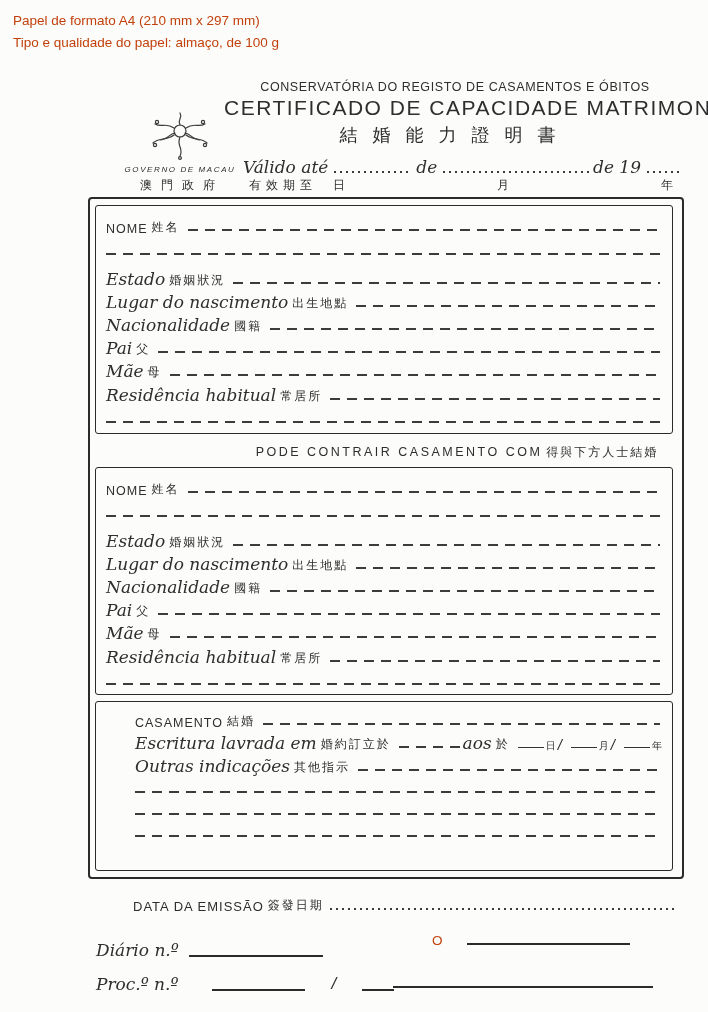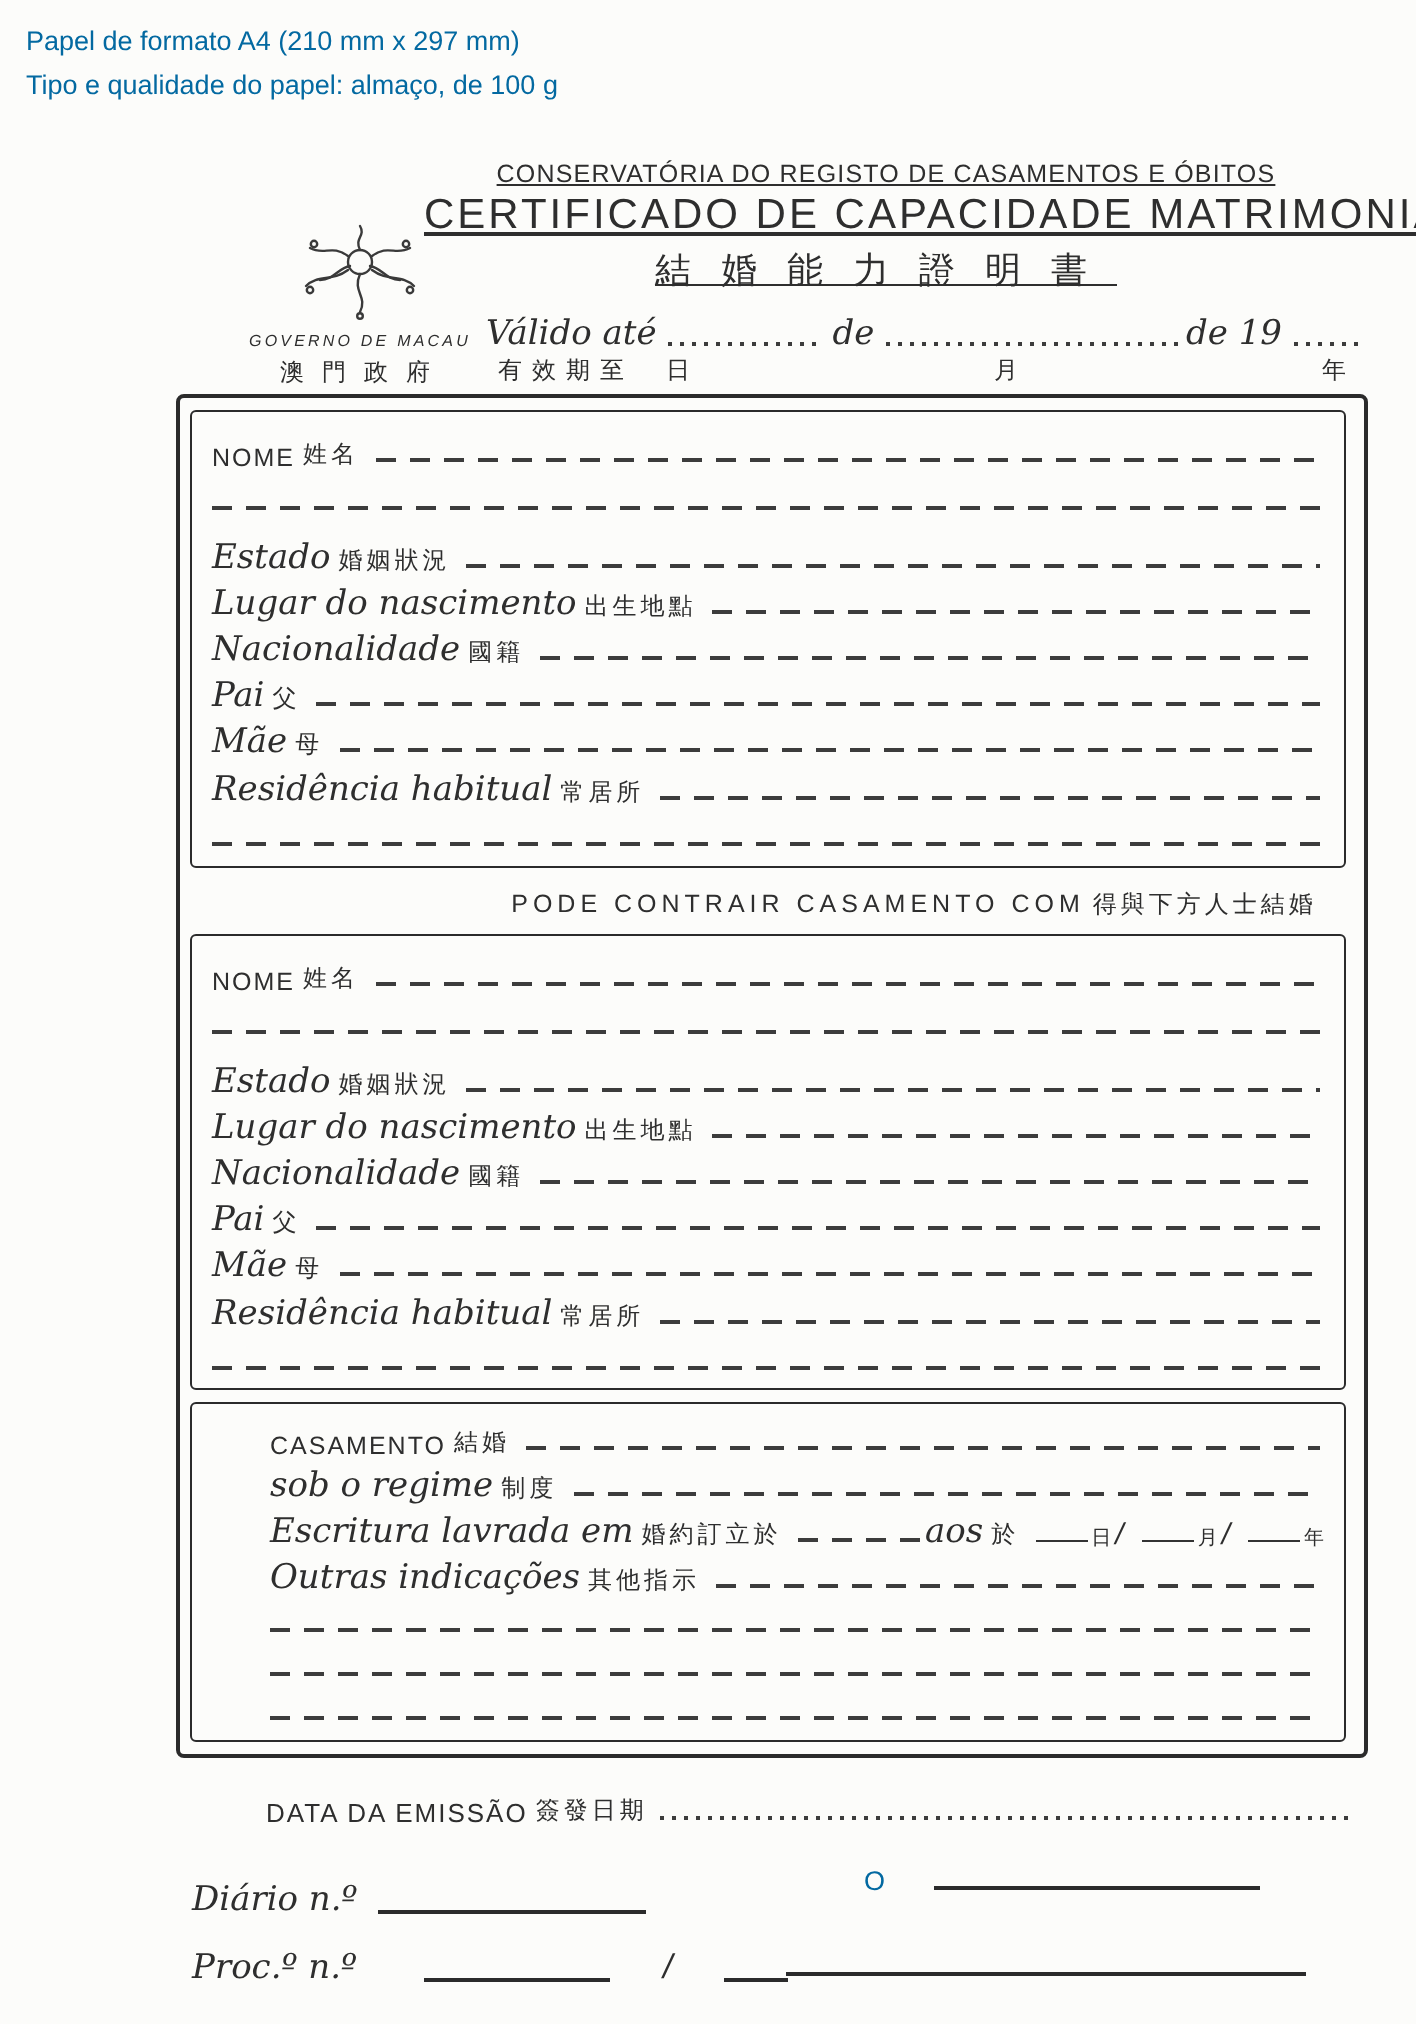--- a/index.html
+++ b/index.html
@@ -5,29 +5,29 @@
   html,body { margin:0; padding:0; }
   body { background:#e8e8e6; }
   .page {
     position:relative; width:708px; height:1012px; margin:0 auto;
     background:#fcfcfa; color:#2e2e2e; overflow:hidden;
     font-family:"Liberation Sans", sans-serif;
   }
   .abs { position:absolute; }
 
   
-  .print { font-family:"Liberation Sans", sans-serif; font-size:13.5px; color:#0369a1; }
+  .print { font-family:"Liberation Sans", sans-serif; font-size:13.5px; color:#c2410c; }
   .caps  { font-family:"Liberation Sans", sans-serif; font-size:12.5px; letter-spacing:1px; white-space:nowrap; }
   .hand  { font-family:"DejaVu Serif", serif; font-style:italic; font-size:17px; white-space:nowrap; }
   .zh    { font-family:"DejaVu Sans", sans-serif; font-size:12px; letter-spacing:2px; margin-left:4px; white-space:nowrap; }
   .zh.tiny { font-size:10px; letter-spacing:0; margin-left:2px; }
 
   
   .paper-note { left:13px; top:10px; line-height:22px; }
-  .header { left:212px; top:80px; width:462px; text-align:center;text-decoration:underline; }
+  .header { left:224px; top:80px; width:462px; text-align:center; }
   .office-pt { font-size:12.5px; letter-spacing:0.6px; white-space:nowrap; }
   .office-zh { font-size:13px; letter-spacing:11px; margin-top:1px; }
   .title-pt  { font-size:21px; letter-spacing:1.5px; margin-top:2px; white-space:nowrap; }
   .title-zh  { font-size:18px; letter-spacing:15px; margin-top:3px; }
 
   .emblem-block { left:116px; top:110px; width:128px; text-align:center; }
   .gov-pt { font-size:8px; letter-spacing:1.6px; margin-top:1px; white-space:nowrap;font-style:italic; }
   .gov-zh { font-size:12px; letter-spacing:9px; margin-top:3px; }
 
   
@@ -238,25 +238,20 @@
       </div>
     </div>
 
     <div class="inner-box box3">
       <div class="frow h24">
         <span class="caps">CASAMENTO</span>
         <span class="zh">結婚</span>
         <span class="dashline"></span>
       </div>
       <div class="frow">
-        <span class="hand">sob o regime</span>
-        <span class="zh">制度</span>
-        <span class="dashline"></span>
-      </div>
-      <div class="frow">
         <span class="hand">Escritura lavrada em</span>
         <span class="zh">婚約訂立於</span>
         <span class="dashline"></span>
         <span class="hand">aos</span>
         <span class="zh">於</span>
         <span class="blank"></span>
         <span class="zh tiny">日</span>
         <span class="slash">/</span>
         <span class="blank"></span>
         <span class="zh tiny">月</span>

